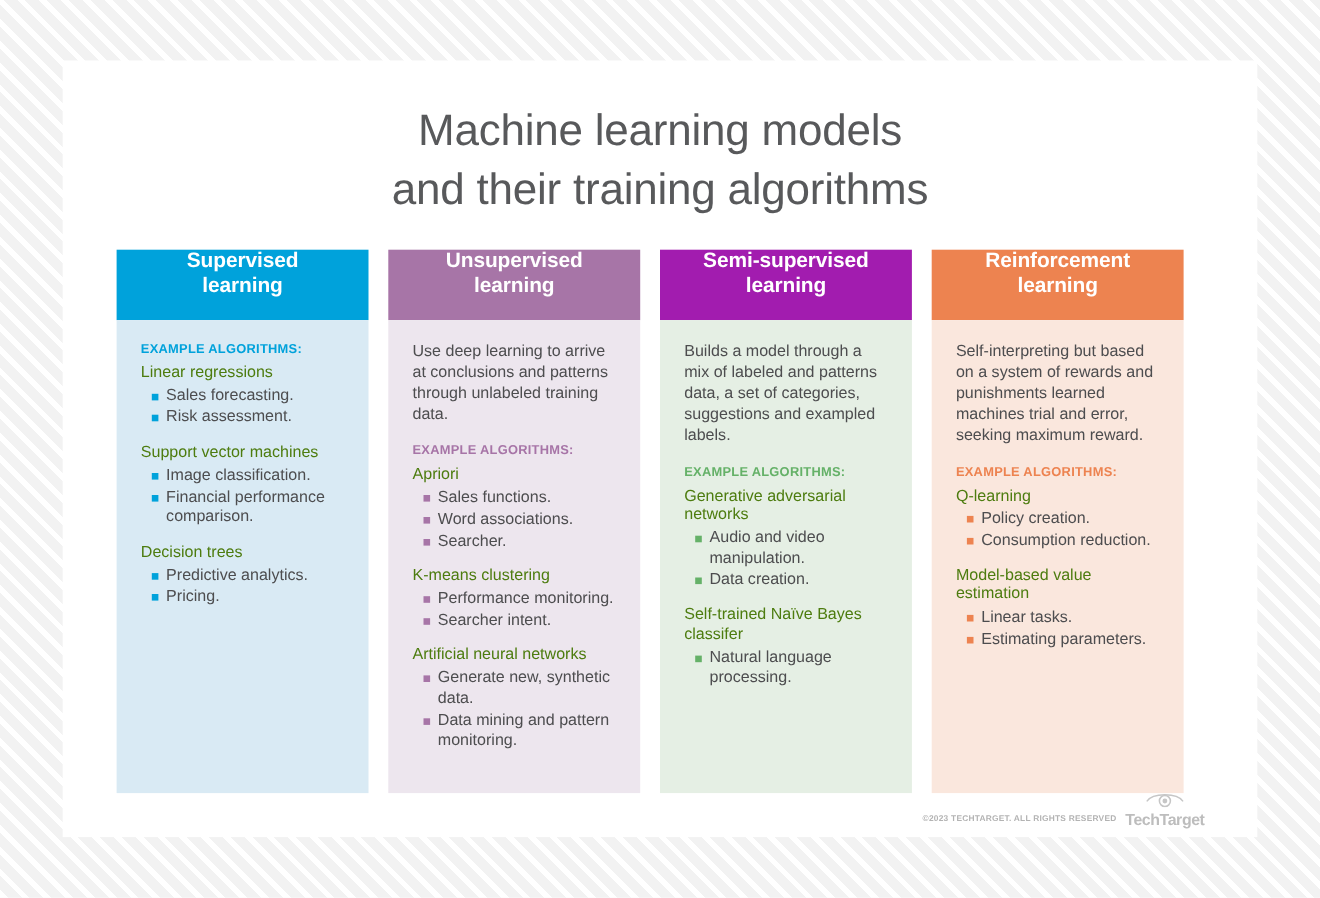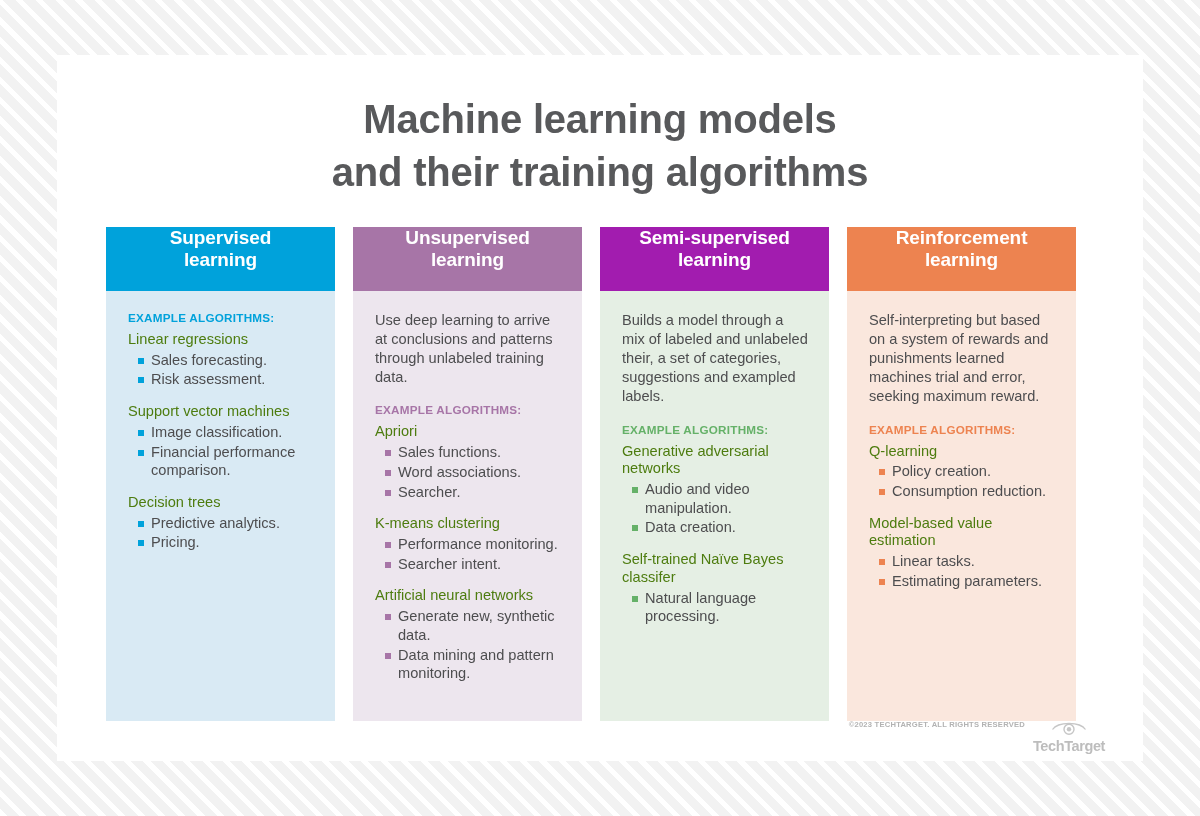--- a/index.html
+++ b/index.html
@@ -30,21 +30,21 @@
     width: 1086px;
     height: 706px;
     background: #ffffff;
   }
 
   #title {
     text-align: center;
     padding-top: 38px;
     font-size: 40px;
     line-height: 1.33;
-    font-weight: bold;
+    font-weight: normal;
     color: #58595b;
     letter-spacing: -0.2px;
     font-family: "Liberation Sans", sans-serif;
   }
   #title .line { display: block; }
 
   #columns {
     position: absolute;
     left: 49px;
     top: 172px;
@@ -141,23 +141,24 @@
   .c2 .ex-label   { color: #65b168; }
   .c2 ul.bullets li::before { background: #65b168; }
 
   .c3 .col-header { background: #ed8350; }
   .c3 .col-body   { background: #fae7dd; }
   .c3 .ex-label   { color: #ed8350; }
   .c3 ul.bullets li::before { background: #ed8350; }
 
   #footer {
     position: absolute;
-    right: 38px;
+    right: 48px;
     bottom: 8px;
     display: flex;
+    align-items: flex-end;
     gap: 8px;
   }
 
   #copyright {
     font-size: 7.6px;
     font-weight: bold;
     letter-spacing: 0.22px;
     color: #b3b3b3;
     padding-bottom: 5px;
     white-space: nowrap;
@@ -247,21 +248,21 @@
               <li>Data mining and pattern monitoring.</li>
             </ul>
           </div>
         </div>
       </div>
       <div class="column c2">
         <div class="col-header">
           <div><span>Semi-supervised</span><br><span>learning</span></div>
         </div>
         <div class="col-body">
-          <p class="intro">Builds a model through a mix of labeled and unlabeled their, a set of categories, suggestions and exampled labels.</p>
+          <p class="intro">Builds a model through a mix of labeled and patterns data, a set of categories, suggestions and exampled labels.</p>
           <div class="ex-label">EXAMPLE ALGORITHMS:</div>
           <div class="algo-group">
             <div class="algo-name">Generative adversarial networks</div>
             <ul class="bullets">
               <li>Audio and video manipulation.</li>
               <li>Data creation.</li>
             </ul>
           </div>
           <div class="algo-group">
             <div class="algo-name">Self-trained Naïve Bayes classifer</div>

